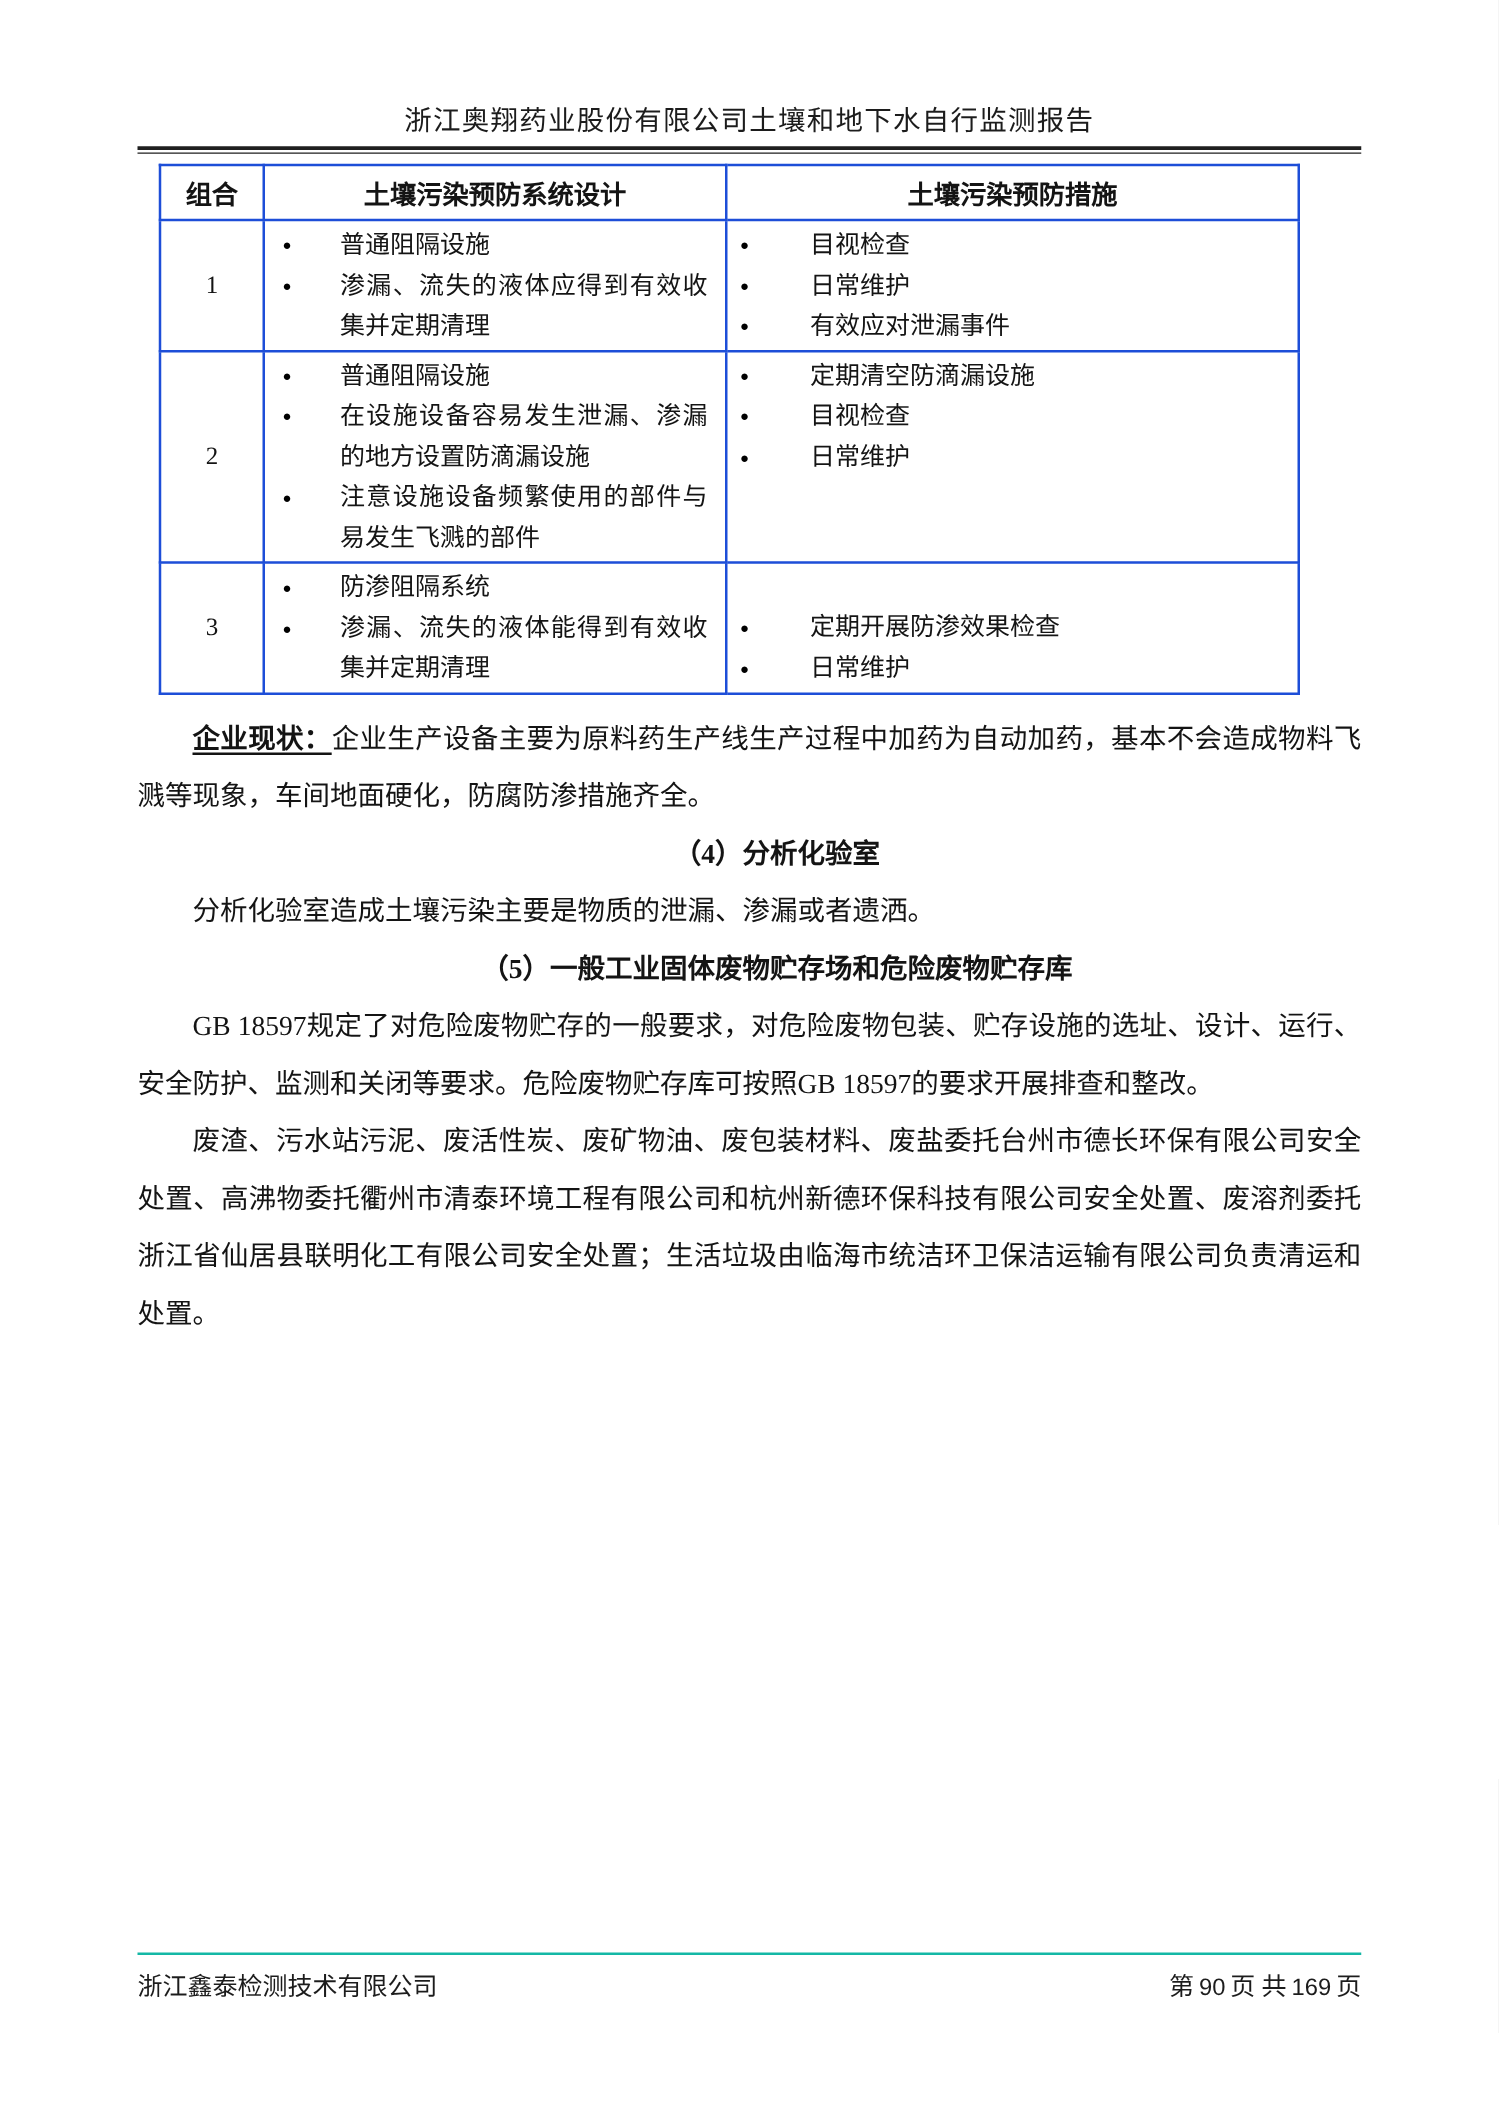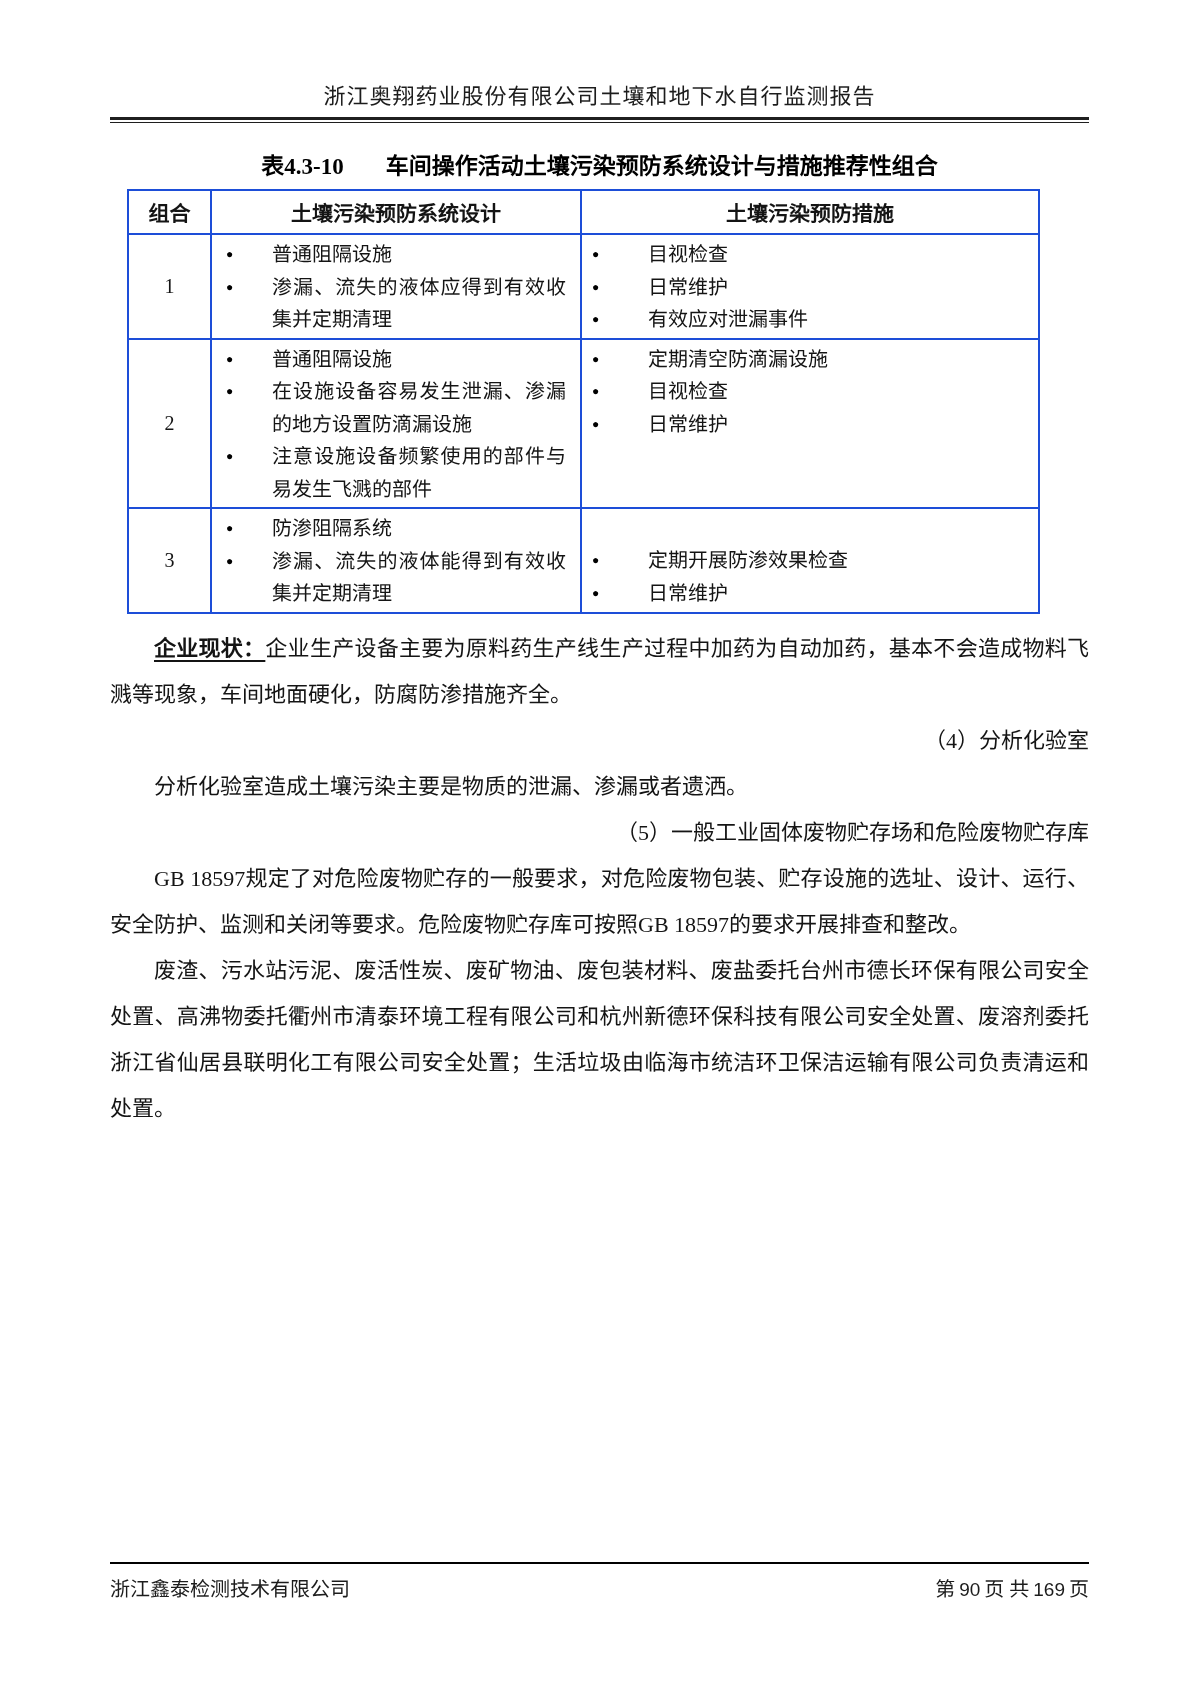--- a/index.html
+++ b/index.html
@@ -45,48 +45,45 @@
   .li-text { line-height:32.5px; }
   .design-cell .li-text { width:294px; text-align:justify; }
   td.measures-offset { padding-top:35px; }
 
   
   .doc-body { margin-top:12px; }
   .doc-body p, .doc-body h3 {
     margin:0; font-size:22px; line-height:46px;
     text-align:justify; text-indent:44px; font-weight:normal;
   }
-  .doc-body h3.sec-heading { font-weight:normal; text-align:right; }
+  .doc-body h3.sec-heading { font-weight:bold; text-align:center; }
   .status-lead { font-weight:bold; text-decoration:underline; text-underline-offset:4px; }
   .doc-body sup { font-size:14px; line-height:0; }
 
   
   .footer {
     position:absolute; left:110px; right:110px; top:1562px;
-    border-top:2px solid #000000;
+    border-top:2px solid #14b8a6;
     padding-top:9px;
     display:flex; justify-content:space-between; align-items:baseline;
     font-size:20px; color:#1c1c1c;
   }
   .page-info .num { font-family:"Liberation Sans","DejaVu Sans",sans-serif; font-size:19px; padding:0 4px; }
 </style>
 </head>
 <body>
 
 <div class="page">
   <div class="content">
 
     <div class="doc-header">
       <span>浙江奥翔药业股份有限公司土壤和地下水自行监测报告</span>
     </div>
     <div class="header-rule"></div>
 
-    <div class="table-caption">
-      <span class="cap-label">表4.3-10</span><span>车间操作活动土壤污染预防系统设计与措施推荐性组合</span>
-    </div>
 
     <table class="prev-table">
       <colgroup>
           <col class="c1">
           <col class="c2">
           <col class="c3">
         </colgroup>
       <thead>
           <tr id="head-row">
             <th>组合</th>

